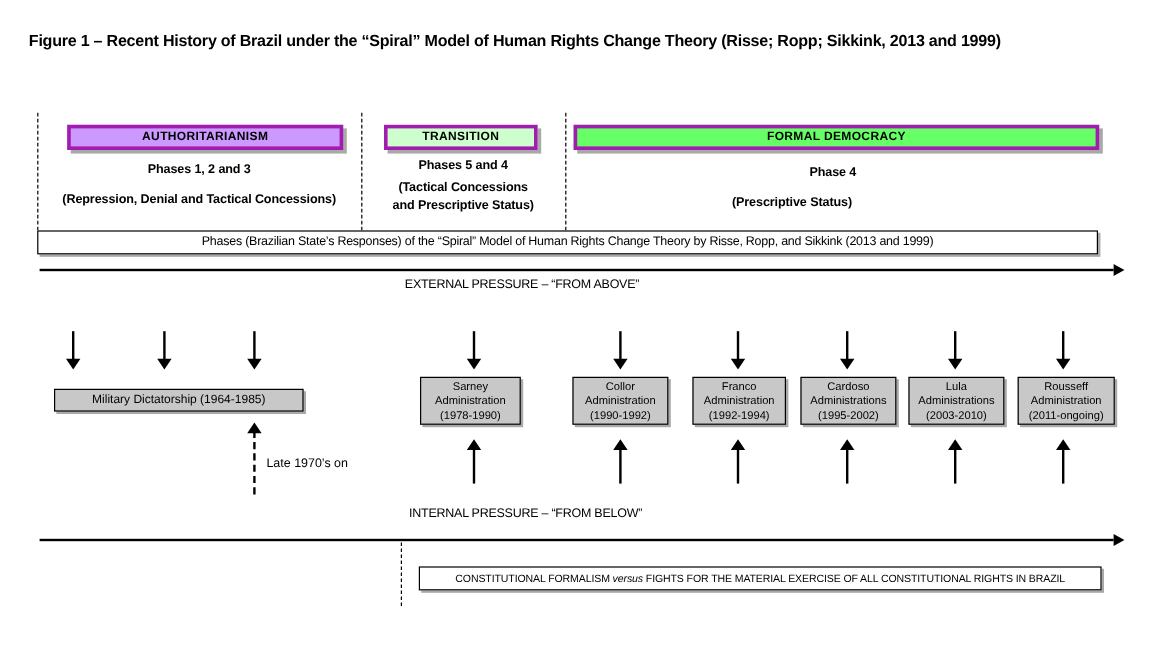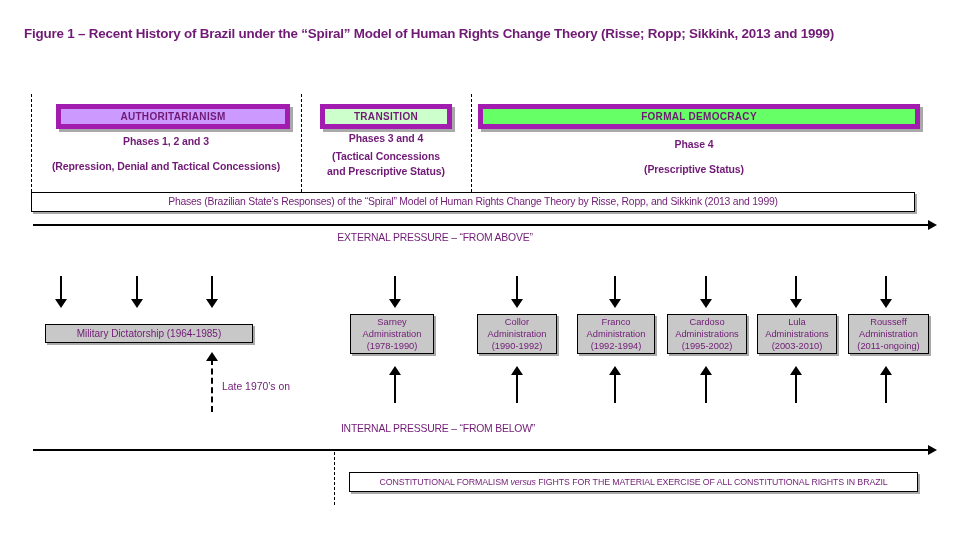--- a/index.html
+++ b/index.html
@@ -1,31 +1,31 @@
 <!DOCTYPE html>
 <html><head>
 <meta charset="utf-8">
 <style>
   html,body { margin:0; padding:0; background:#fff; }
   #canvas {
     position:relative; width:962px; height:540px; background:#ffffff;
-    font-family:"Liberation Sans", sans-serif; color:#701a75; overflow:hidden;
+    font-family:"Liberation Sans", sans-serif; color:#000000; overflow:hidden;
   }
   .abs { position:absolute; }
   .ctext { position:absolute; transform:translateX(-50%); white-space:nowrap; text-align:center; }
 
   
   .fig-title { left:24px; top:26px; width:930px; font-size:13.4px; font-weight:bold; letter-spacing:-0.2px; }
 
   
   .vdash { width:0; border-left:1px dashed #000; }
 
   
   .hdr {
-    height:15px; line-height:15px; border:5px solid #a21caf; box-shadow:3px 3px 0 #a9a9a9;
+    height:15px; line-height:15px; border:3px solid #a21caf; box-shadow:3px 3px 0 #a9a9a9;
     font-weight:bold; font-size:10px; text-align:center; letter-spacing:0.3px;
   }
   .phase { font-weight:bold; font-size:10.5px; letter-spacing:-0.1px; }
 
   
   .banner {
     left:31px; top:192px; width:882px; height:18px; line-height:18px;
     border:1px solid #000; box-shadow:2px 2px 0 #a9a9a9; background:#fff;
     text-align:center; font-size:10.4px; letter-spacing:-0.2px;
   }
@@ -76,26 +76,26 @@
   <div class="abs vdash" style="left:301px; top:94px; height:98px;"></div>
   <div class="abs vdash" style="left:471px; top:94px; height:98px;"></div>
 
   <div class="abs hdr" style="left: 56px; top: 104px; width: 224px; background: rgb(204, 153, 255);">AUTHORITARIANISM</div>
   <div class="abs hdr" style="left: 320px; top: 104px; width: 122px; background: rgb(204, 255, 204);">TRANSITION</div>
   <div class="abs hdr" style="left: 478px; top: 104px; width: 432px; background: rgb(102, 255, 102);">FORMAL DEMOCRACY</div>
 
   <div class="ctext phase" style="left:166px; top:135px;">Phases 1, 2 and 3</div>
   <div class="ctext phase" style="left:166px; top:160px;">(Repression, Denial and Tactical Concessions)</div>
 
-  <div class="ctext phase" style="left:386px; top:132px;">Phases 3 and 4</div>
+  <div class="ctext phase" style="left:386px; top:132px;">Phases 5 and 4</div>
   <div class="ctext phase" style="left:386px; top:150px;">(Tactical Concessions</div>
   <div class="ctext phase" style="left:386px; top:165px;">and Prescriptive Status)</div>
 
   <div class="ctext phase" style="left:694px; top:138px;">Phase 4</div>
-  <div class="ctext phase" style="left:694px; top:163px;">(Prescriptive Status)</div>
+  <div class="ctext phase" style="left:660px; top:163px;">(Prescriptive Status)</div>
 
   <div class="abs banner">Phases (Brazilian State’s Responses) of the “Spiral” Model of Human Rights Change Theory by Risse, Ropp, and Sikkink  (2013 and 1999)</div>
 
   <div class="abs ha" style="left:33px; top:224px; width:895px;"></div>
   <div class="ctext pressure-label" style="left:435px; top:232px;">EXTERNAL PRESSURE – “FROM ABOVE”</div>
 
   <div class="abs va down" style="left:55px;  top:276px; height:32px;">
       <i class="sh"></i>
       <i class="hd"></i>
     </div>

